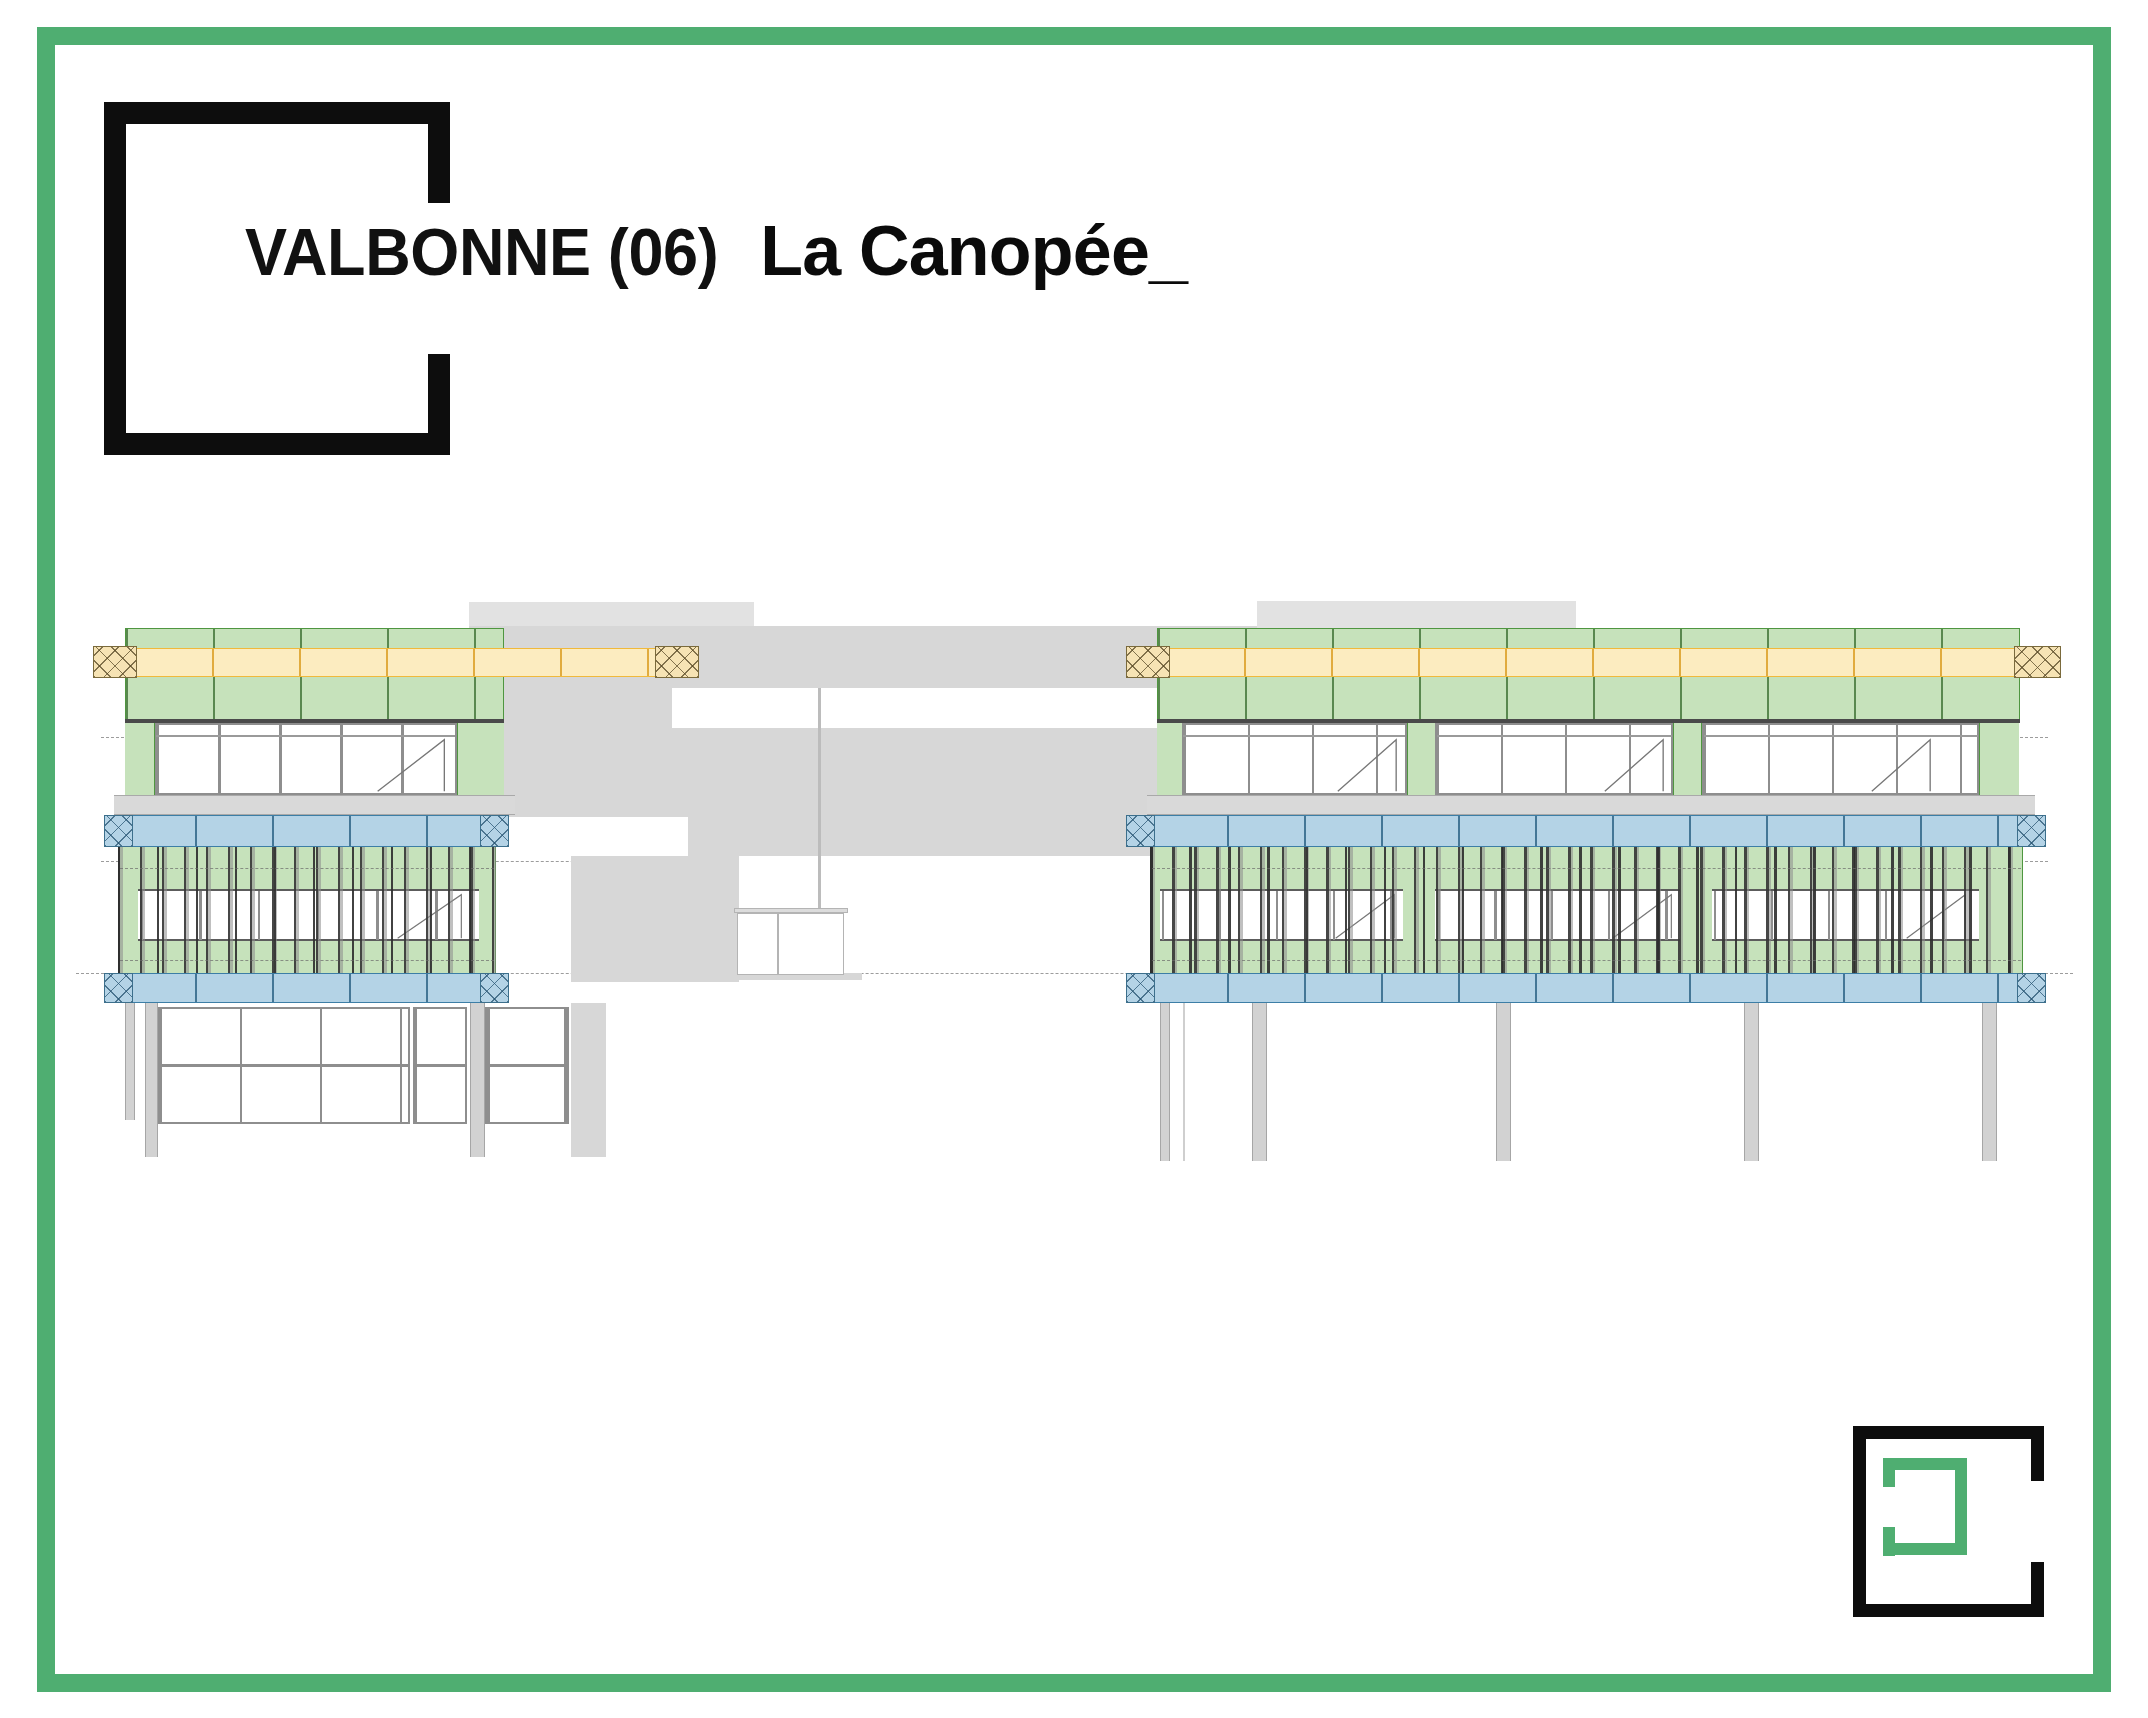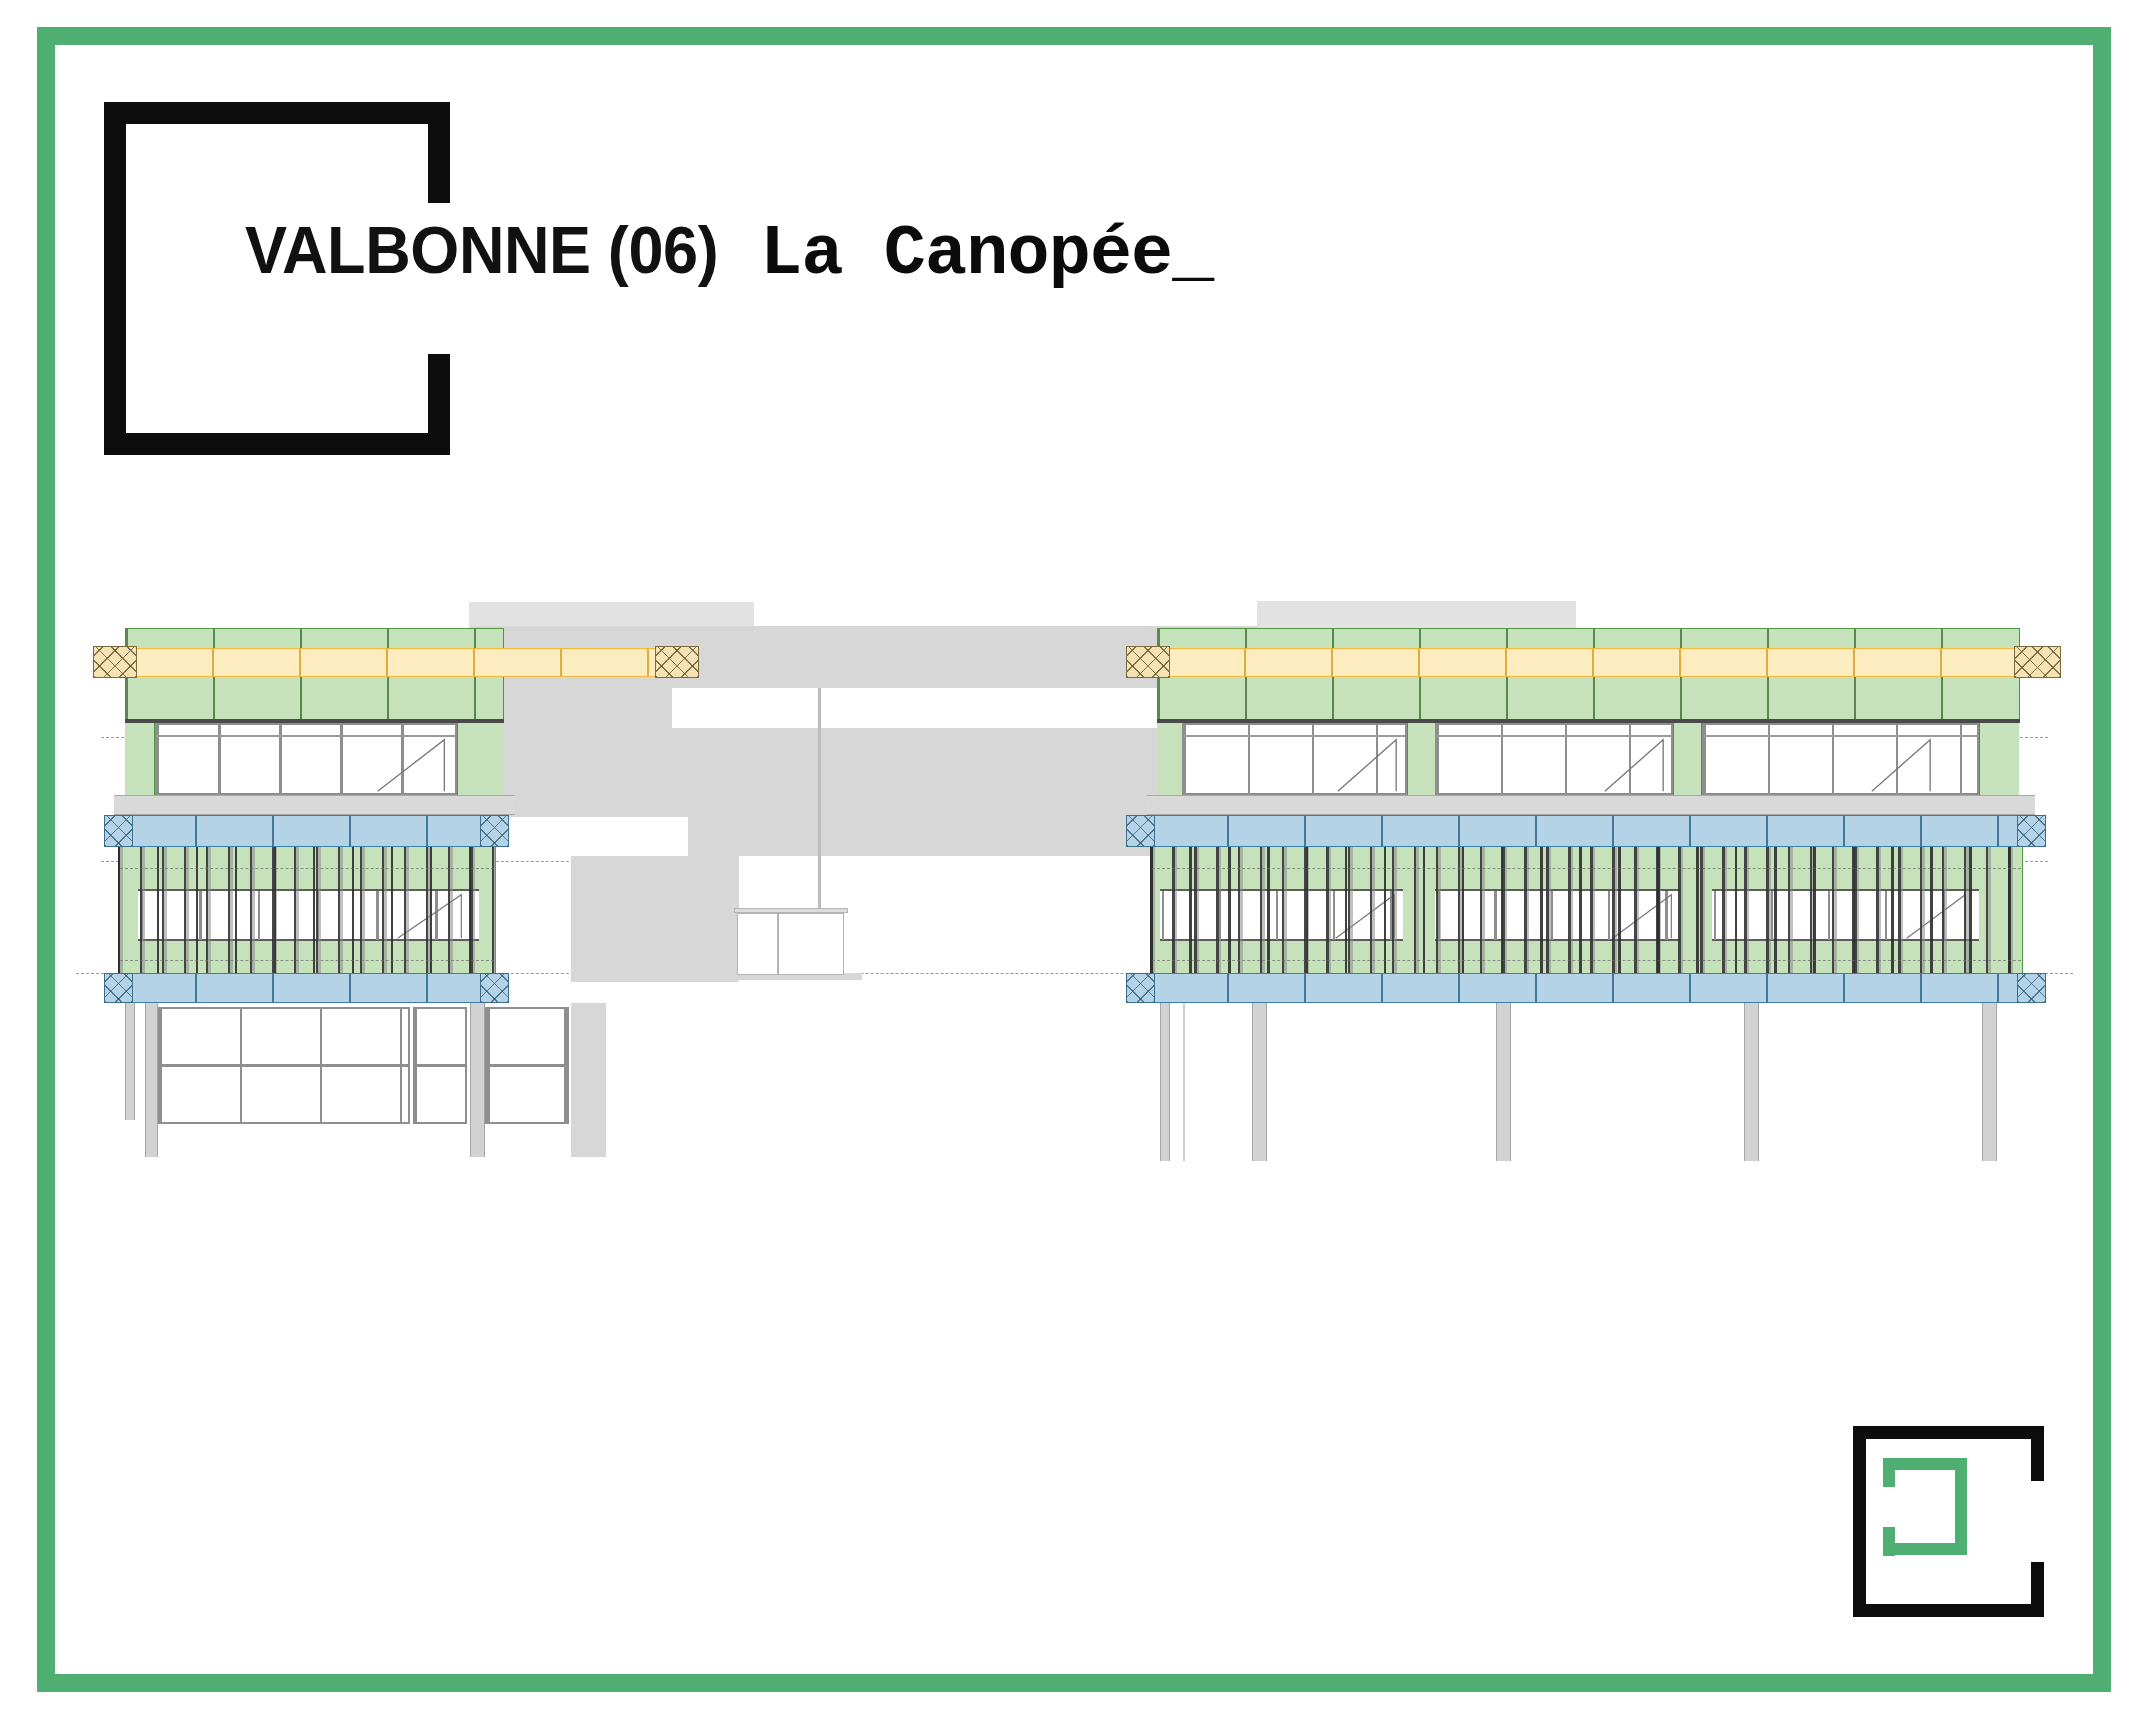--- a/index.html
+++ b/index.html
@@ -49,21 +49,21 @@
     font-weight:700;
     font-size:67px;
     letter-spacing:-0.4px;
     color:#111111;
     transform:scaleX(.94);
     transform-origin:left center;
     display:inline-block;
     vertical-align:baseline;
   }
   .title-b{
-    font-family:Liberation Mono, monospace;
+    font-family:Liberation Sans, sans-serif;
     font-weight:700;
     font-size:70px;
     letter-spacing:-0.8px;
     color:#0b0b0b;
     display:inline-block;
     vertical-align:baseline;
     margin-left:11.7px;
   }
 
   

